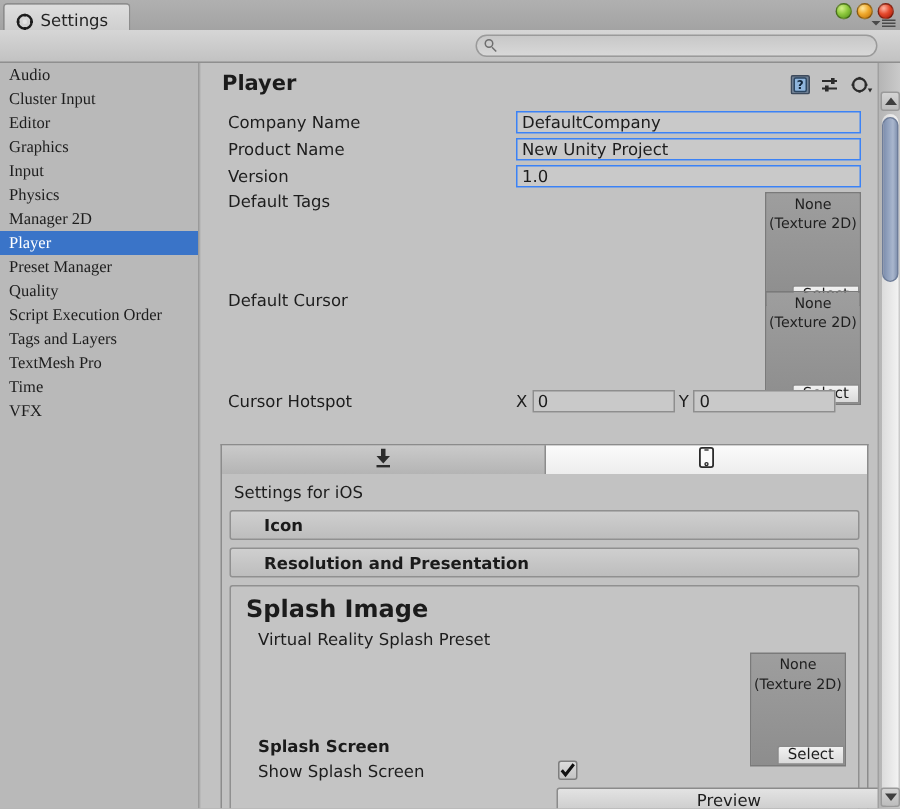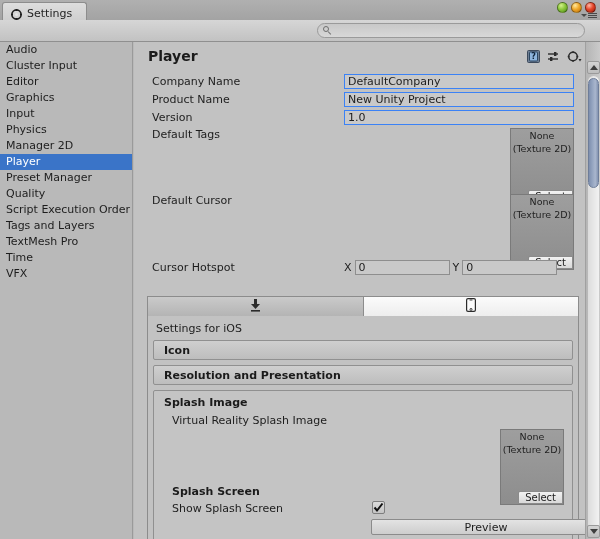--- a/index.html
+++ b/index.html
@@ -160,20 +160,21 @@
     box-sizing: border-box;
     overflow: hidden;
   }
   .side-item {
     height: 16px;
     line-height: 16px;
     padding-left: 6px;
     font-size: 11px;
     color: #1d1d1d;
     white-space: nowrap;
+    font-family: Liberation Serif, serif;
   }
   .side-item.selected {
     background: #3a74c8;
     color: #ffffff;
   }
 
   
   .main {
     position: absolute;
     left: 134px; top: 42px;
@@ -322,36 +323,36 @@
     padding: 2px 0 5px 3px;
   }
   .section-bar {
     height: 20px;
     background: linear-gradient(to bottom, #cfcfcf, #bdbdbd);
     border: 1px solid #909090;
     border-radius: 2px;
     box-sizing: border-box;
     display: flex;
     align-items: center;
-    padding-left: 10px;
+    padding-left: 22px;
     font-size: 11px;
     font-weight: bold;
     color: #1b1b1b;
     margin-bottom: 5px;
   }
   .section-box {
     border: 1px solid #909090;
     border-radius: 2px;
     background: #c4c4c4;
     box-sizing: border-box;
     padding: 5px 6px 4px 10px;
     position: relative;
   }
   .section-head {
-    font-size: 11px;
+    font-size: 16px;
     font-weight: bold;
     color: #1b1b1b;
     margin-bottom: 4px;
   }
   .sub-row {
     position: relative;
     height: 18px;
   }
   .sub-label {
     position: absolute;
@@ -613,21 +614,21 @@
         </div>
 
         <div class="section-bar">
           <span>Resolution and Presentation</span>
         </div>
 
         <div class="section-box">
           <div class="section-head">Splash Image</div>
 
           <div class="sub-row" style="height:72px;">
-            <span class="sub-label">Virtual Reality Splash Image</span>
+            <span class="sub-label">Virtual Reality Splash Preset</span>
             <span class="objfield" style="right:2px; top:16px;">
               <span class="objtext">None (Texture 2D)</span>
               <span class="select-btn">Select</span>
             </span>
           </div>
 
           <div class="splash-head">Splash Screen</div>
 
           <div class="sub-row">
             <span class="sub-label">Show Splash Screen</span>

